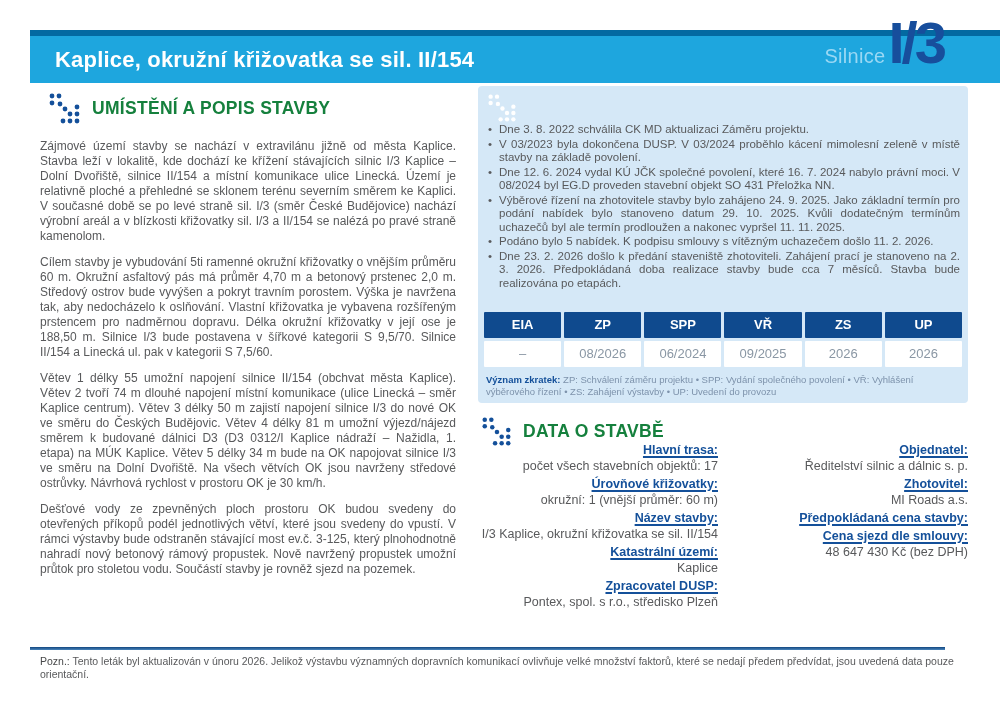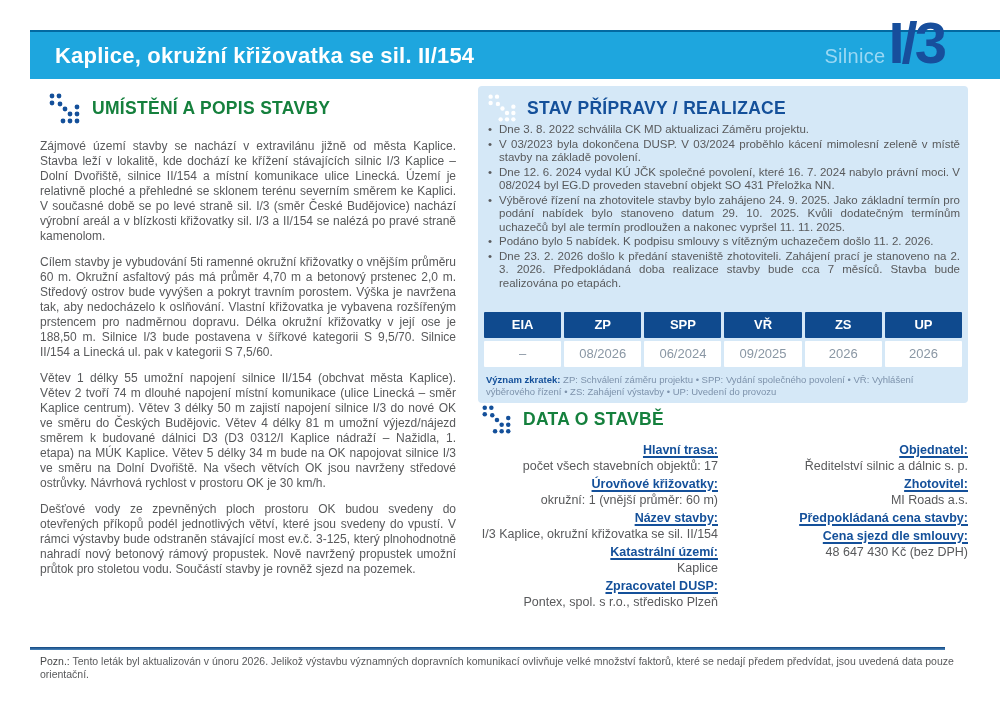--- a/index.html
+++ b/index.html
@@ -6,21 +6,21 @@
   body {
     width:1000px; height:713px; position:relative; overflow:hidden;
     font-family:"Liberation Sans", sans-serif;
     -webkit-font-smoothing:antialiased;
   }
   .page { position:absolute; inset:0; background:#ffffff; }
 
   
   .header-bar {
     position:absolute; left:30px; right:0; top:30px; height:47px;
-    background:#1ea6de; border-top:2px solid #0369a1;
+    background:#1ea6de; border-top:6px solid #0369a1;
   }
   .header-title {
     position:absolute; left:25px; top:0; height:47px; line-height:47px;
     color:#ffffff; font-size:22px; font-weight:bold; letter-spacing:0.2px;
     white-space:nowrap;
   }
   .brand {
     position:absolute; top:12px; right:56px; display:flex; align-items:baseline;
     z-index:3;
   }
@@ -35,21 +35,21 @@
 
   
   .section-heading { position:absolute; display:flex; align-items:center; gap:11px; }
   .section-heading h2 {
     margin:0; font-size:17.5px; font-weight:bold; color:#15803d; letter-spacing:0.3px;
     white-space:nowrap;
   }
   .dots-icon { flex:0 0 auto; }
 
   #loc-heading  { left:48px;  top:92px; }
-  #data-heading { left:481px; top:404px; }
+  #data-heading { left:481px; top:416px; }
 
   
   .loc-text { position:absolute; left:40px; top:139px; width:416px; }
   .loc-text p {
     margin:0 0 11px 0; font-size:12px; line-height:15px; text-align:justify;
     color:#58595b;
   }
 
   
   .status-panel {
@@ -149,21 +149,20 @@
     <p>Cílem stavby je vybudování 5ti ramenné okružní křižovatky o vnějším průměru 60 m. Okružní asfaltový pás má průměr 4,70 m a betonový prstenec 2,0 m. Středový ostrov bude vyvýšen a pokryt travním porostem. Výška je navržena tak, aby nedocházelo k oslňování. Vlastní křižovatka je vybavena rozšířeným prstencem pro nadměrnou dopravu. Délka okružní křižovatky v její ose je 188,50 m. Silnice I/3 bude postavena v šířkové kategorii S 9,5/70. Silnice II/154 a Linecká ul. pak v kategorii S 7,5/60.</p>
     <p>Větev 1 délky 55 umožní napojení silnice II/154 (obchvat města Kaplice). Větev 2 tvoří 74 m dlouhé napojení místní komunikace (ulice Linecká – směr Kaplice centrum). Větev 3 délky 50 m zajistí napojení silnice I/3 do nové OK ve směru do Českých Budějovic. Větev 4 délky 81 m umožní výjezd/nájezd směrem k budované dálnici D3 (D3 0312/I Kaplice nádraží – Nažidla, 1. etapa) na MÚK Kaplice. Větev 5 délky 34 m bude na OK napojovat silnice I/3 ve směru na Dolní Dvořiště. Na všech větvích OK jsou navrženy středové ostrůvky. Návrhová rychlost v prostoru OK je 30 km/h.</p>
     <p>Dešťové vody ze zpevněných ploch prostoru OK budou svedeny do otevřených příkopů podél jednotlivých větví, které jsou svedeny do vpustí. V rámci výstavby bude odstraněn stávající most ev.č. 3-125, který plnohodnotně nahradí nový betonový rámový propustek. Nově navržený propustek umožní průtok pro stoletou vodu. Součástí stavby je rovněž sjezd na pozemek.</p>
   </div>
 
   <div class="status-panel">
     <div class="panel-heading">
       <svg class="dots-icon" width="30" height="30" viewBox="0 0 33 33" fill="#ffffff">
           <use href="#dots-arrow"></use>
         </svg>
-      <h2>STAV PŘÍPRAVY / REALIZACE</h2>
     </div>
 
     <ul class="bullets">
       <li>Dne 3. 8. 2022 schválila CK MD aktualizaci Záměru projektu.</li>
       <li>V 03/2023 byla dokončena DUSP. V 03/2024 proběhlo kácení mimolesní zeleně v místě stavby na základě povolení.</li>
       <li>Dne 12. 6. 2024 vydal KÚ JČK společné povolení, které 16. 7. 2024 nabylo právní moci. V 08/2024 byl EG.D proveden stavební objekt SO 431 Přeložka NN.</li>
       <li>Výběrové řízení na zhotovitele stavby bylo zahájeno 24. 9. 2025. Jako základní termín pro podání nabídek bylo stanoveno datum 29. 10. 2025. Kvůli dodatečným termínům uchazečů byl ale termín prodloužen a nakonec vypršel 11. 11. 2025.</li>
       <li>Podáno bylo 5 nabídek. K podpisu smlouvy s vítězným uchazečem došlo 11. 2. 2026.</li>
       <li>Dne 23. 2. 2026 došlo k předání staveniště zhotoviteli. Zahájení prací je stanoveno na 2. 3. 2026. Předpokládaná doba realizace stavby bude cca 7 měsíců. Stavba bude realizována po etapách.</li>
     </ul>

